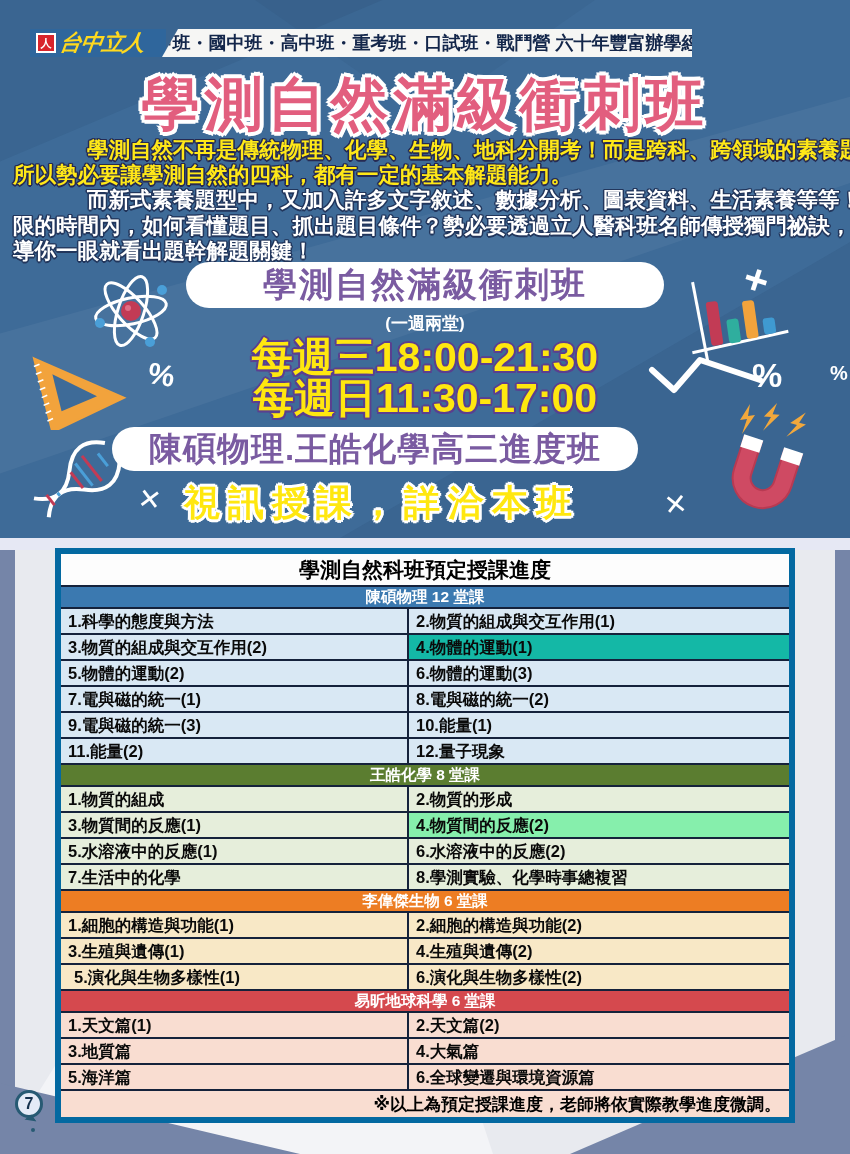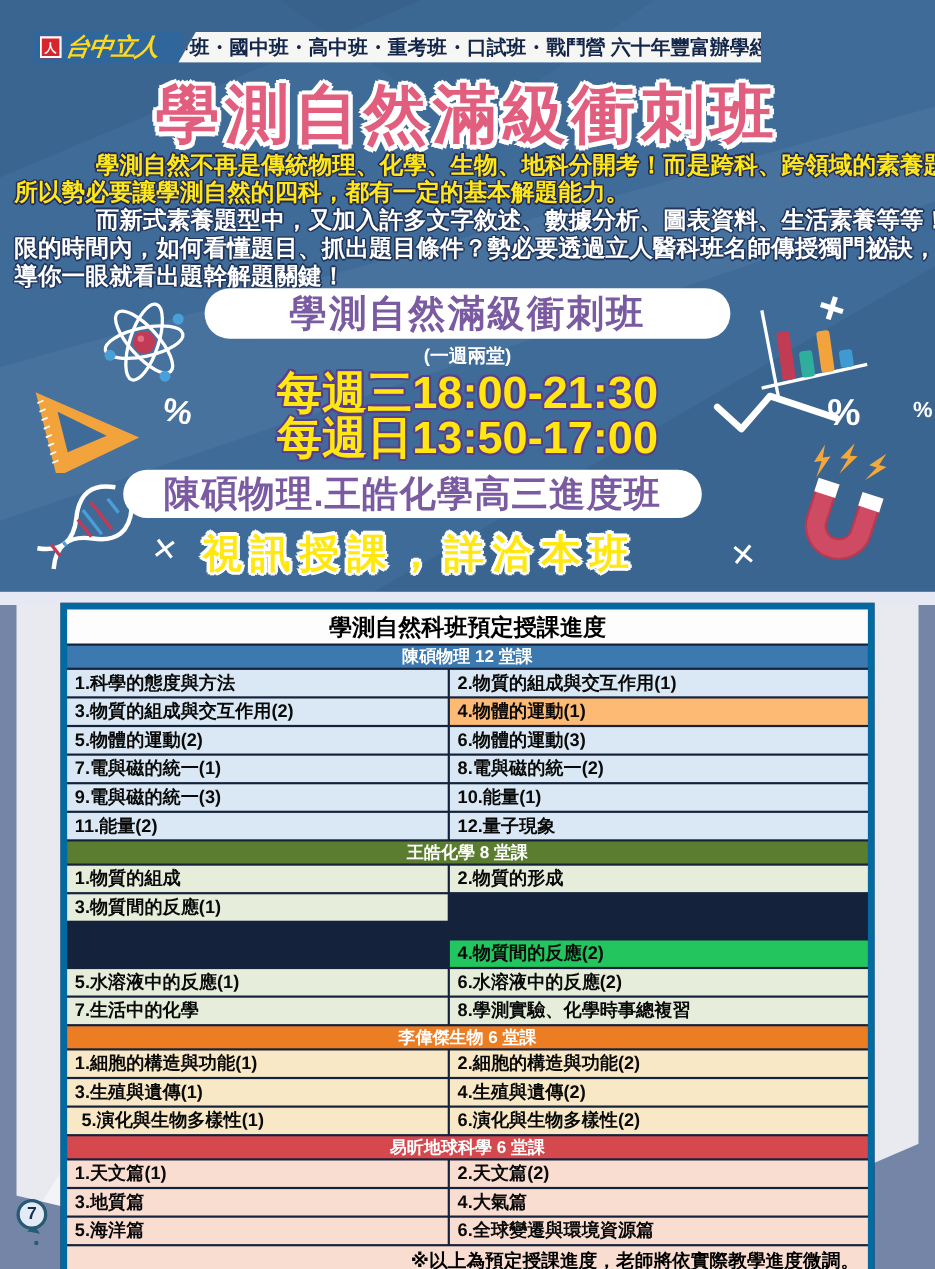--- a/index.html
+++ b/index.html
@@ -149,21 +149,21 @@
     </div>
     <div class="para para-white">
       <div class="ln indent">而新式素養題型中，又加入許多文字敘述、數據分析、圖表資料、生活素養等等！在有</div>
       <div class="ln">限的時間內，如何看懂題目、抓出題目條件？勢必要透過立人醫科班名師傳授獨門祕訣，引</div>
       <div class="ln">導你一眼就看出題幹解題關鍵！</div>
     </div>
 
     <div class="pill pill1">學測自然滿級衝刺班</div>
     <div class="subnote">(一週兩堂)</div>
     <div class="sched sched1">每週三18:00-21:30</div>
-    <div class="sched sched2">每週日13:50-17:00</div>
+    <div class="sched sched2">每週日11:30-17:00</div>
     <div class="pill pill2">陳碩物理.王皓化學高三進度班</div>
     <div class="cta">視訊授課，詳洽本班</div>
 
     <svg class="deco" style="left:88px;top:268px;" width="86" height="86" viewBox="0 0 86 86">
       <g transform="rotate(-12 43 43)" fill="none" stroke="#fff" stroke-width="3">
         <ellipse cx="43" cy="43" rx="36" ry="13"></ellipse>
         <ellipse cx="43" cy="43" rx="36" ry="13" transform="rotate(60 43 43)"></ellipse>
         <ellipse cx="43" cy="43" rx="36" ry="13" transform="rotate(120 43 43)"></ellipse>
       </g>
       <circle cx="43" cy="43" r="10" fill="#c23b55"></circle>
@@ -247,21 +247,21 @@
   <div class="table-wrap">
     <div class="t-title">學測自然科班預定授課進度</div>
     <div id="table-body">
         <div class="section-bar" style="background: rgb(59, 121, 176);">陳碩物理 12 堂課</div>
         <div class="lesson-row">
           <div class="lesson-cell c0" style="background: rgb(217, 232, 244);">1.科學的態度與方法</div>
           <div class="lesson-cell c1" style="background: rgb(217, 232, 244);">2.物質的組成與交互作用(1)</div>
         </div>
         <div class="lesson-row">
           <div class="lesson-cell c0" style="background: rgb(217, 232, 244);">3.物質的組成與交互作用(2)</div>
-          <div class="lesson-cell c1" style="background: #fdba74;">4.物體的運動(1)</div>
+          <div class="lesson-cell c1" style="background: #14b8a6;">4.物體的運動(1)</div>
         </div>
         <div class="lesson-row">
           <div class="lesson-cell c0" style="background: rgb(217, 232, 244);">5.物體的運動(2)</div>
           <div class="lesson-cell c1" style="background: rgb(217, 232, 244);">6.物體的運動(3)</div>
         </div>
         <div class="lesson-row">
           <div class="lesson-cell c0" style="background: rgb(217, 232, 244);">7.電與磁的統一(1)</div>
           <div class="lesson-cell c1" style="background: rgb(217, 232, 244);">8.電與磁的統一(2)</div>
         </div>
         <div class="lesson-row">
@@ -272,21 +272,21 @@
           <div class="lesson-cell c0" style="background: rgb(217, 232, 244);">11.能量(2)</div>
           <div class="lesson-cell c1" style="background: rgb(217, 232, 244);">12.量子現象</div>
         </div>
         <div class="section-bar" style="background: rgb(91, 125, 48);">王皓化學 8 堂課</div>
         <div class="lesson-row">
           <div class="lesson-cell c0" style="background: rgb(230, 238, 219);">1.物質的組成</div>
           <div class="lesson-cell c1" style="background: rgb(230, 238, 219);">2.物質的形成</div>
         </div>
         <div class="lesson-row">
           <div class="lesson-cell c0" style="background: rgb(230, 238, 219);">3.物質間的反應(1)</div>
-          <div class="lesson-cell c1" style="background: #22c55e; margin-top: 42px;">4.物質間的反應(2)</div>
+          <div class="lesson-cell c1" style="background: #86efac;">4.物質間的反應(2)</div>
         </div>
         <div class="lesson-row">
           <div class="lesson-cell c0" style="background: rgb(230, 238, 219);">5.水溶液中的反應(1)</div>
           <div class="lesson-cell c1" style="background: rgb(230, 238, 219);">6.水溶液中的反應(2)</div>
         </div>
         <div class="lesson-row">
           <div class="lesson-cell c0" style="background: rgb(230, 238, 219);">7.生活中的化學</div>
           <div class="lesson-cell c1" style="background: rgb(230, 238, 219);">8.學測實驗、化學時事總複習</div>
         </div>
         <div class="section-bar" style="background: rgb(237, 125, 35);">李偉傑生物 6 堂課</div>

